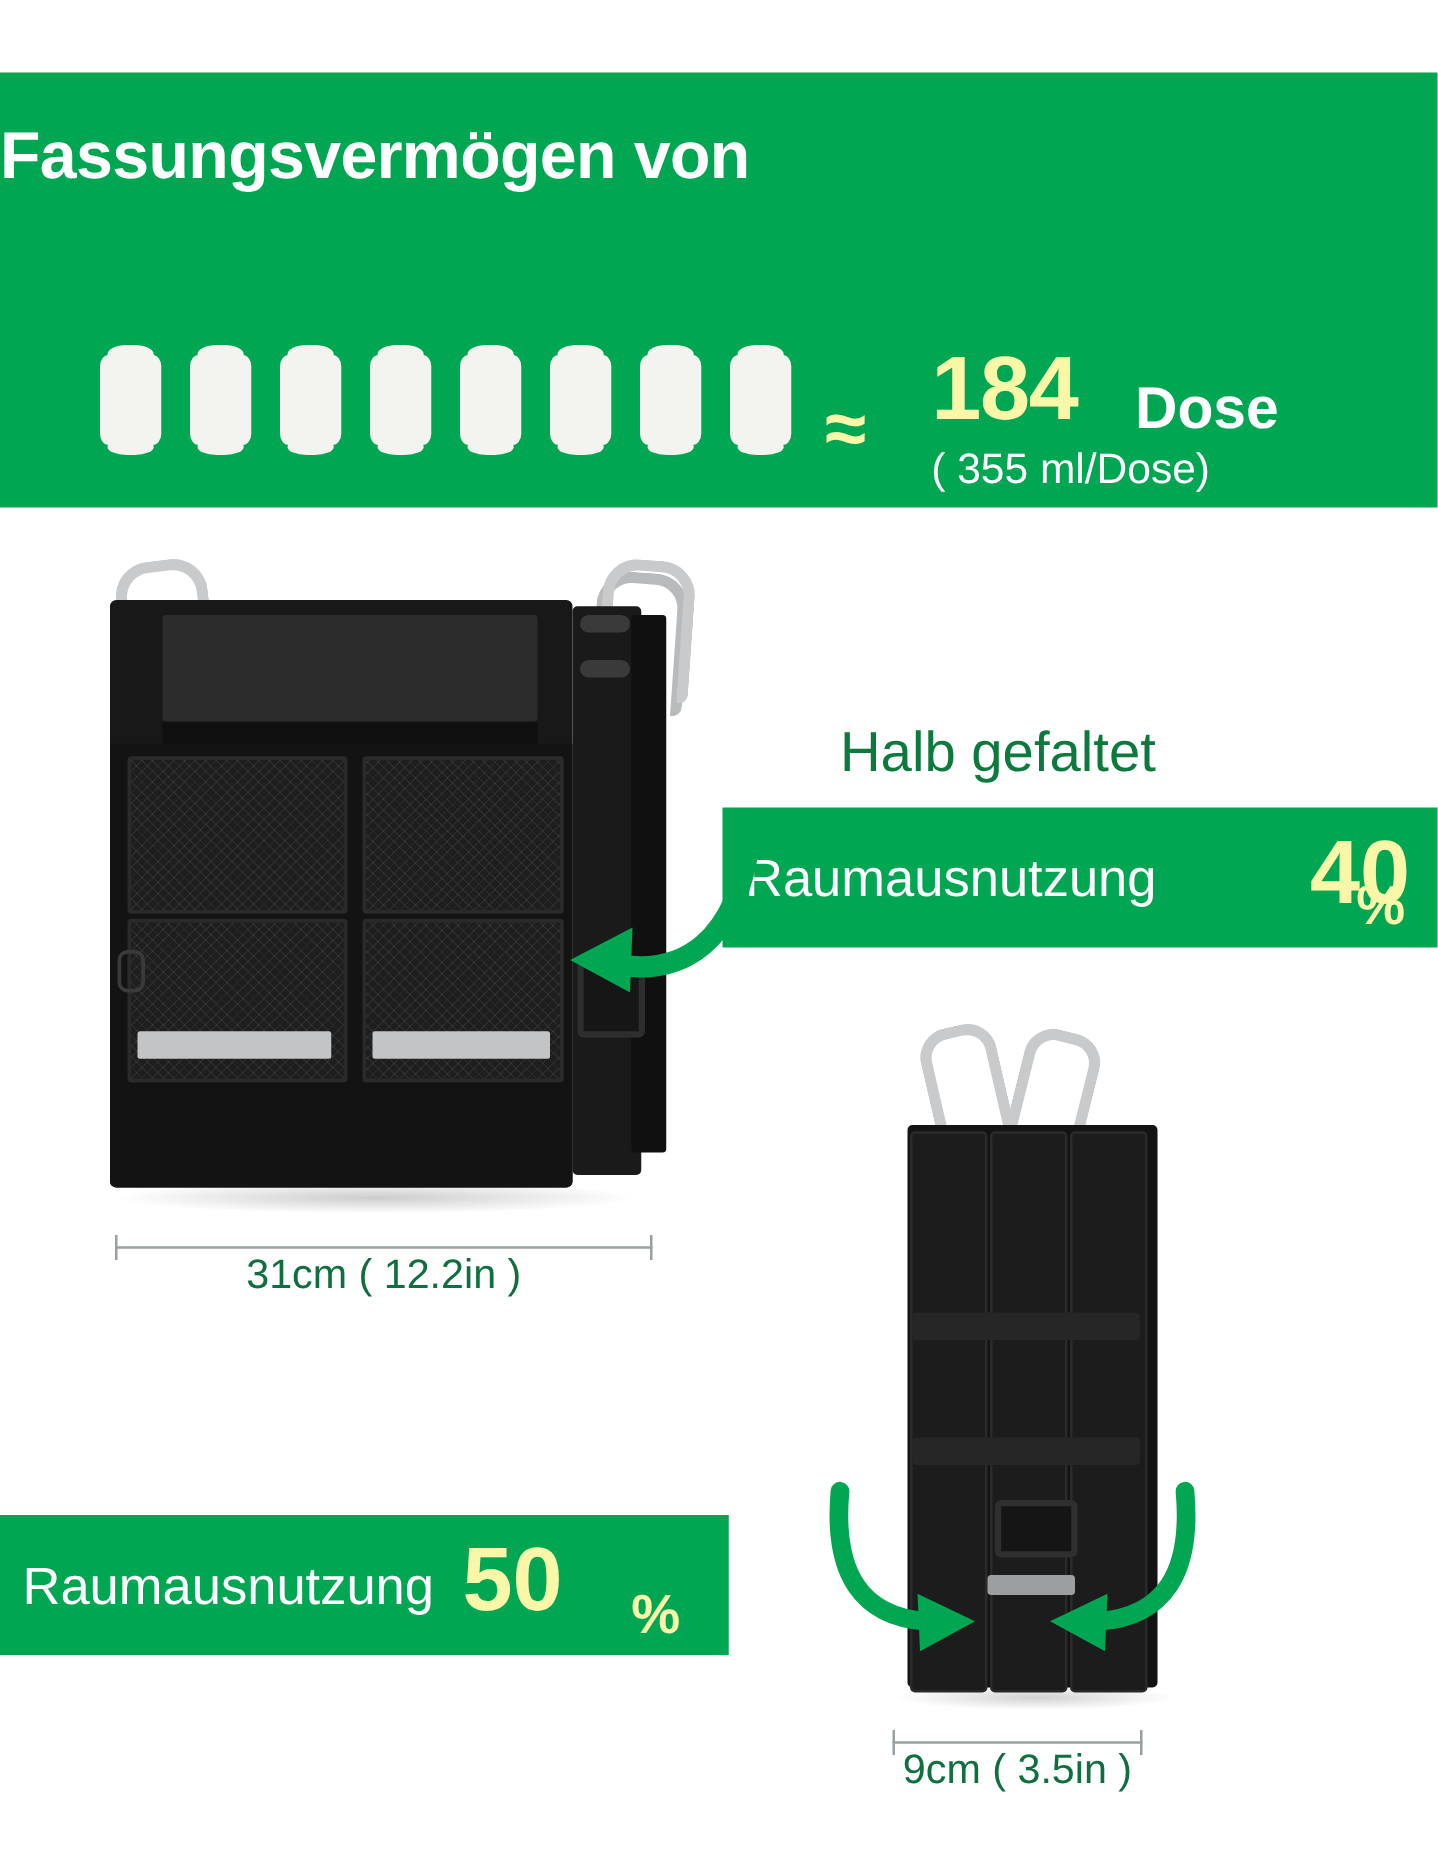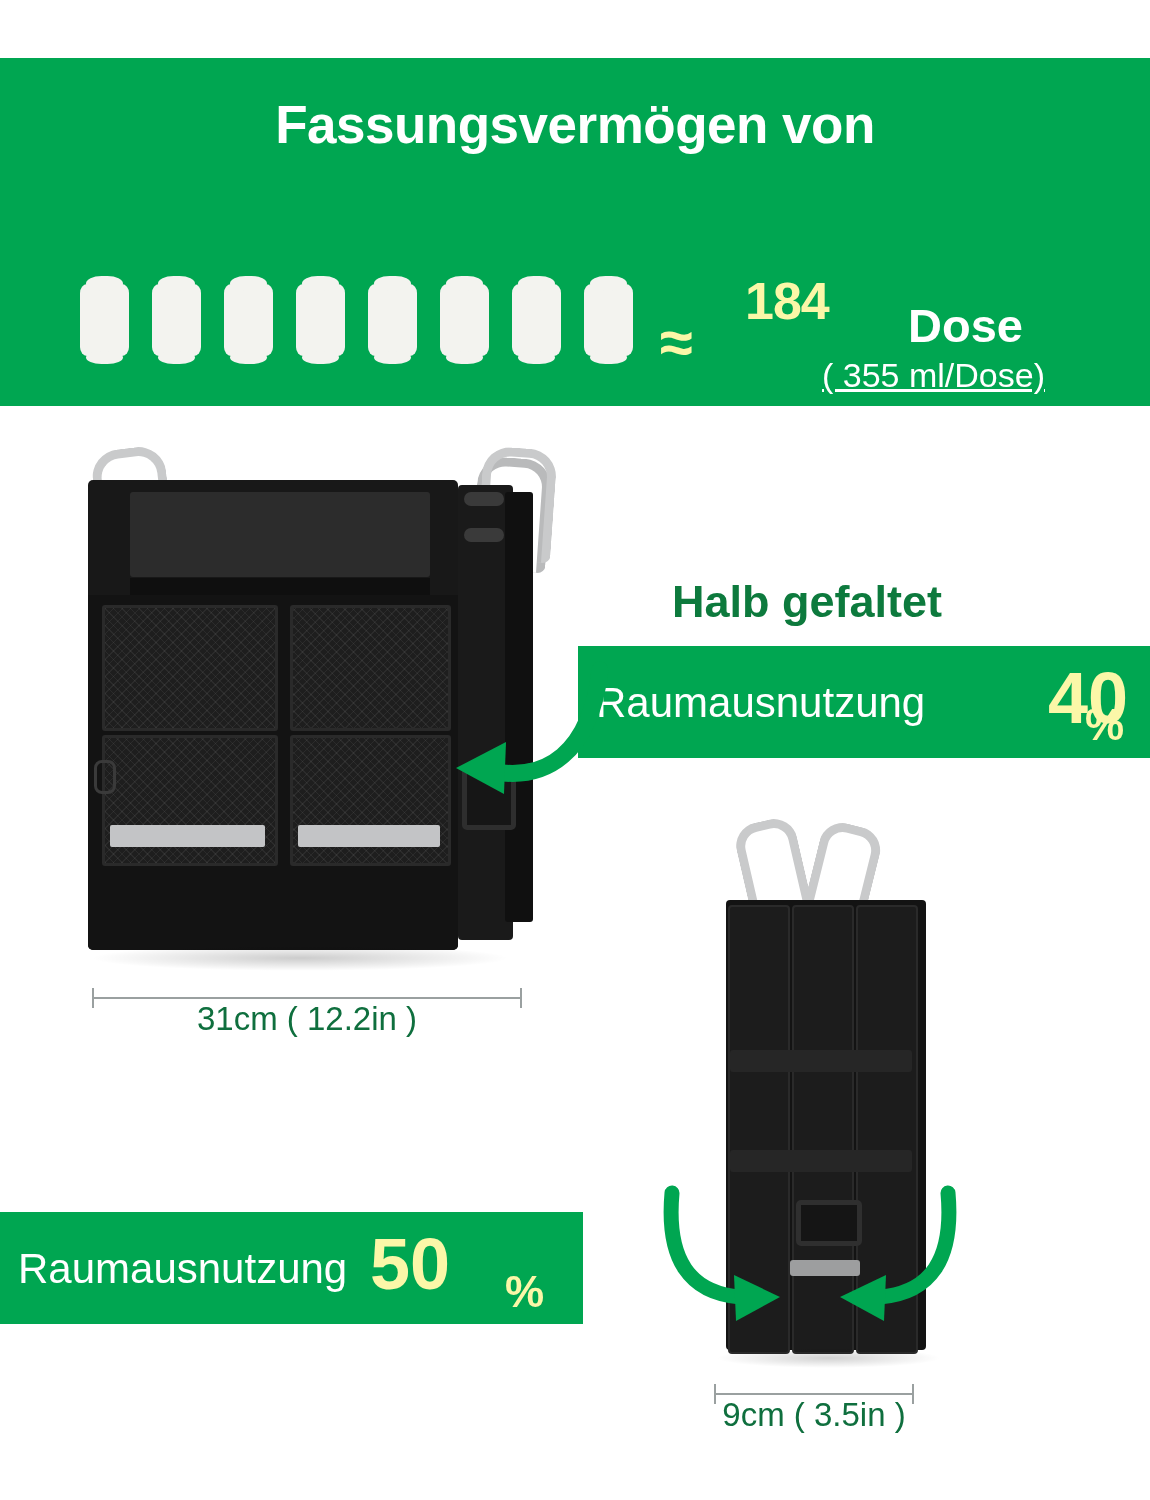--- a/index.html
+++ b/index.html
@@ -25,21 +25,21 @@
     width: 1150px;
     height: 348px;
     background: #00a651;
     box-sizing: border-box;
   }
   .banner-line1 {
     position: absolute;
     top: 36px;
     left: 0;
     width: 100%;
-    text-align: center;
+    text-align: left;
     color: #ffffff;
     font-size: 53px;
     font-weight: bold;
     letter-spacing: -0.5px;
   }
   .banner-line2 {
     position: absolute;
     top: 101px;
     left: 0;
     width: 100%;
@@ -100,45 +100,44 @@
     top: 255px;
     font-size: 60px;
     font-weight: bold;
     color: #fbf7a8;
     line-height: 1;
   }
   .count-num {
     position: absolute;
     left: 745px;
     top: 217px;
-    font-size: 52px;
+    font-size: 72px;
     font-weight: bold;
     color: #fbf7a8;
     line-height: 1;
     letter-spacing: -1px;
   }
   .count-unit {
     position: absolute;
     left: 908px;
     top: 244px;
     font-size: 47px;
     font-weight: bold;
     color: #ffffff;
     line-height: 1;
   }
   .count-sub {
     position: absolute;
     left: 745px;
     top: 300px;
     width: 300px;
-    text-align: right;
+    text-align: left;
     font-size: 34px;
     color: #ffffff;
     line-height: 1;
-    text-decoration: underline;
   }
 
   
   .prod1 {
     position: absolute;
     left: 80px;
     top: 430px;
     width: 500px;
     height: 560px;
   }
@@ -300,21 +299,21 @@
     font-size: 33px;
     color: #0f6f3e;
   }
 
   
   .half-title {
     position: absolute;
     left: 672px;
     top: 576px;
     font-size: 45px;
-    font-weight: bold;
+    font-weight: normal;
     color: #0d7a3d;
     white-space: nowrap;
   }
   .half-bar {
     position: absolute;
     left: 578px;
     top: 646px;
     width: 572px;
     height: 112px;
     background: #00a651;

